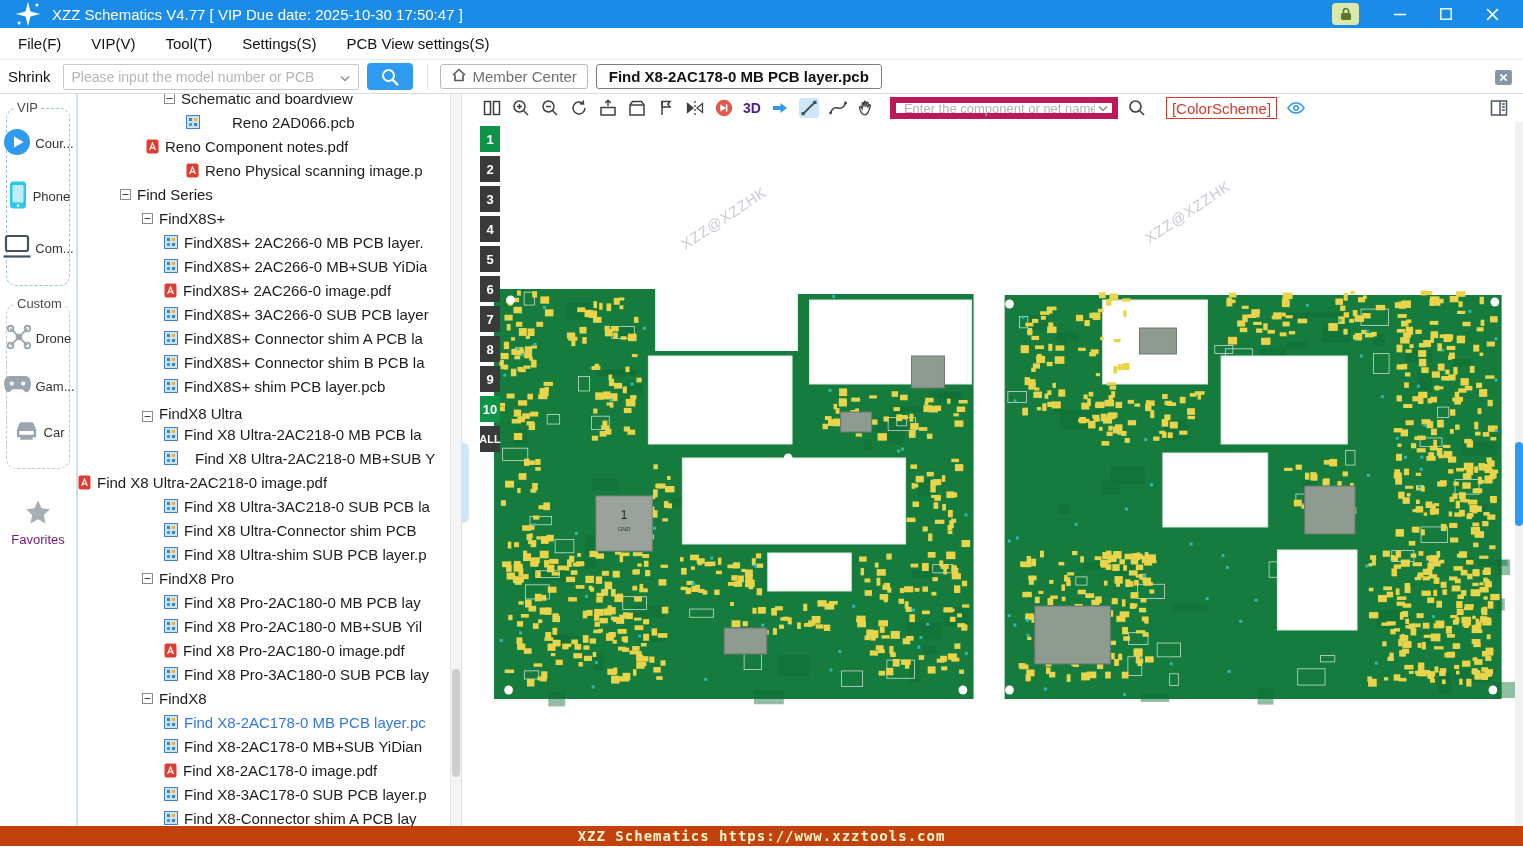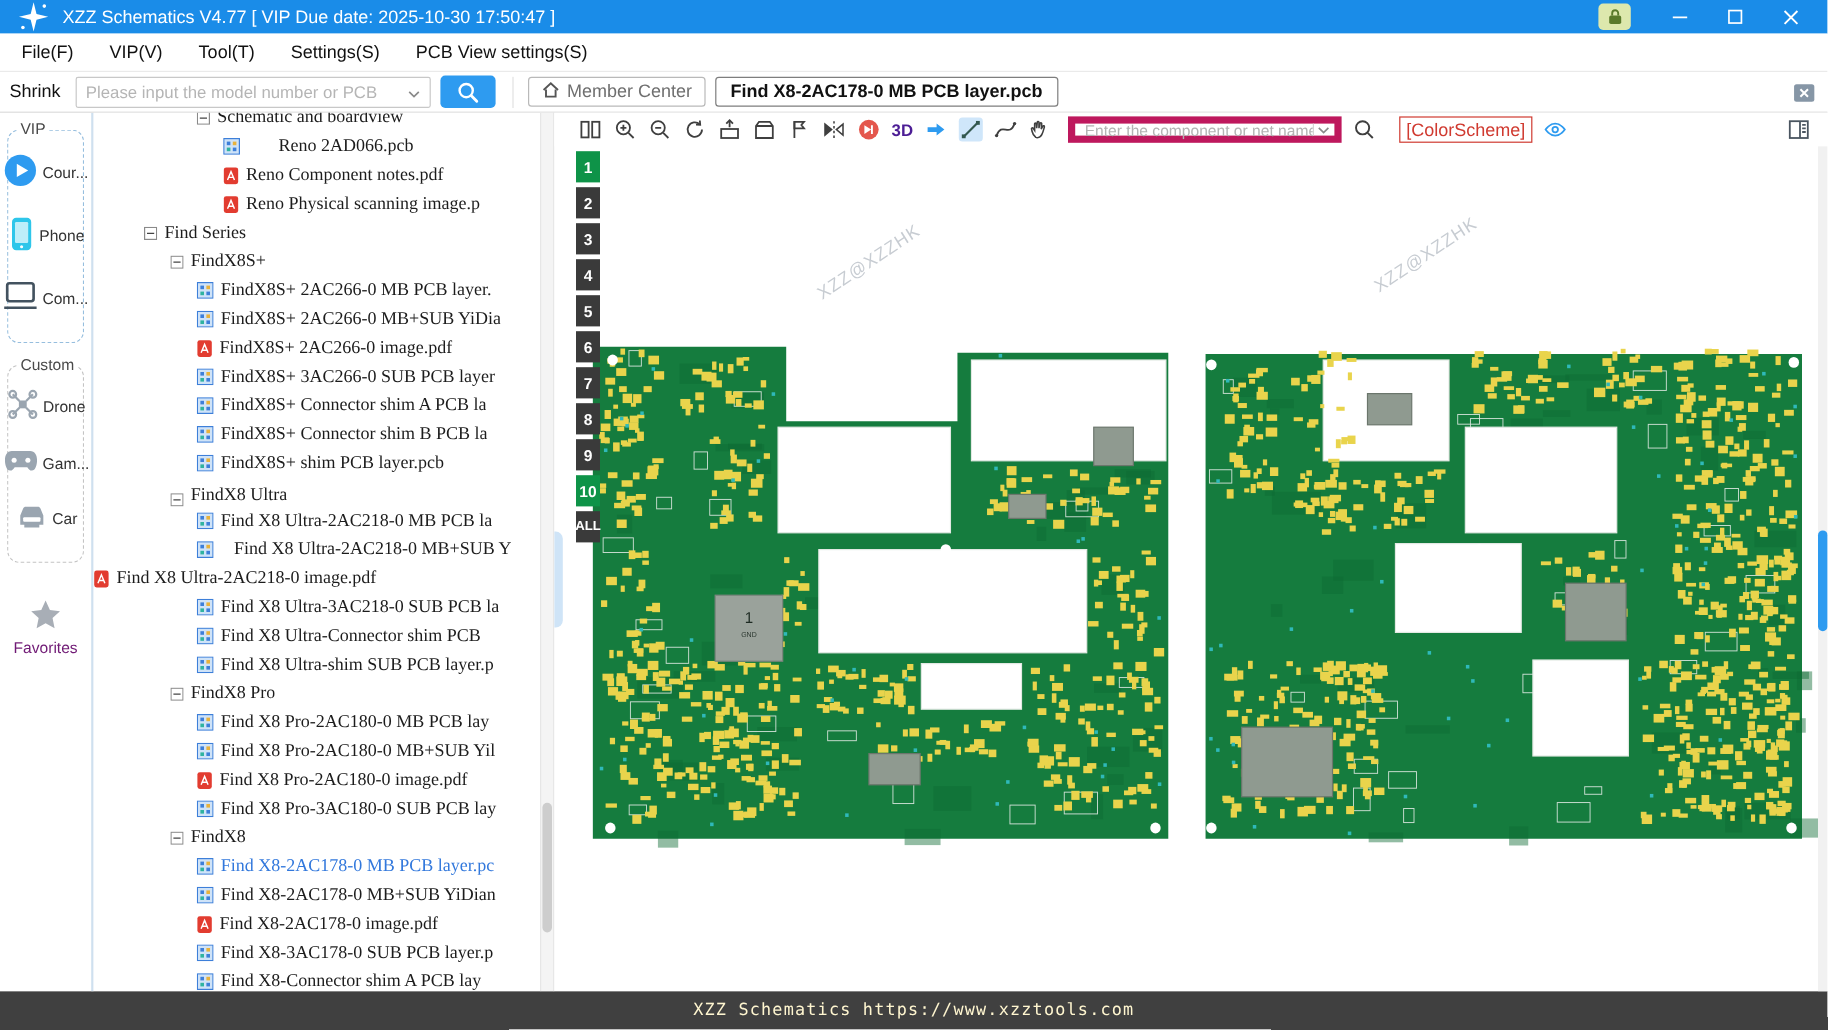--- a/index.html
+++ b/index.html
@@ -34,21 +34,21 @@
 
   
   .sidebar { width:78px; border-right:2px solid #cfe0ef; padding:8px 4px 0; background:#fff; }
   .side-group { border:1px dashed #96bede; border-radius:10px; position:relative; padding:18px 0 2px; margin:6px 2px 18px; display:flex; flex-direction:column; align-items:center; }
   .side-group.custom { border-color:#c4c4c4; }
   .group-label { position:absolute; top:-9px; left:7px; background:#fff; padding:0 3px; font-size:13px; color:#4a4a4a; }
   .side-item { display:flex; flex-direction:row; align-items:center; gap:3px; margin-bottom:20px; cursor:pointer; font-size:13px; color:#333; }
   .favorites { display:flex; flex-direction:column; align-items:center; gap:3px; margin-top:30px; font-size:13px; color:#701a75; cursor:pointer; }
 
   
-  .tree-panel { width:384px; position:relative; overflow:hidden; background:#fff; border-right:1px solid #e0e0e0;font-family:Liberation Serif, serif; }
+  .tree-panel { width:384px; position:relative; overflow:hidden; background:#fff; border-right:1px solid #e0e0e0; }
   .tree-list { position:absolute; top:-8px; left:0; right:11px; }
   .tree-row { height:24px; display:flex; align-items:center; gap:6px; font-size:15px; color:#1c1c1c; white-space:nowrap; cursor:pointer; }
   .tree-row .lbl { overflow:hidden; }
   .tree-row.selected .lbl { color:#3278dc; }
   .tree-row .ic { flex:0 0 auto; display:flex; align-items:center; }
   .tree-scrollbar { position:absolute; right:0; top:0; width:11px; height:100%; background:#f4f4f4; border-left:1px solid #e6e6e6; }
   .tree-scrollbar .thumb { position:absolute; left:1px; width:8px; top:575px; height:108px; background:#cdcdcd; border-radius:4px; cursor:pointer; }
 
   
   .viewer { flex:1; position:relative; background:#fff; min-width:0; }
@@ -65,21 +65,21 @@
   .layer-btn { width:20px; height:26px; display:flex; align-items:center; justify-content:center; color:#fff; font-size:13px; font-weight:700; background:#3a3a3a; cursor:pointer; }
   .layer-btn.active { background:#0e9348; }
   .layer-btn.all { font-size:11px; }
   .canvas { position:absolute; left:0; top:28px; right:0; bottom:0; }
   .canvas svg { display:block; width:100%; height:100%; }
   .collapse-handle { position:absolute; left:0; top:349px; width:7px; height:80px; background:#cfe4f7; border-radius:0 6px 6px 0; cursor:pointer; z-index:6; }
   .v-scrollbar { position:absolute; right:0; top:28px; bottom:0; width:8px; background:#f1f1f1; z-index:6; }
   .v-scrollbar .thumb { position:absolute; left:0; width:8px; top:320px; height:84px; background:#2e9bf0; border-radius:4px; cursor:pointer; }
 
   
-  .statusbar { height:32px; background:#404040; display:flex; align-items:center; justify-content:center; }
+  .statusbar { height:20px; background:#c2410c; display:flex; align-items:center; justify-content:center;font-weight:bold; }
   .statusbar span { font-family:"DejaVu Sans Mono", monospace; font-size:14px; color:#fff6d0; letter-spacing:1px; }
 </style>
 </head>
 <body>
 
 <div class="app">
 
   <div class="titlebar">
     <span class="logo">
       <svg width="30" height="30" viewBox="0 0 32 32">
@@ -242,21 +242,21 @@
               <svg width="14" height="14" viewBox="0 0 14 14">
                 <rect x="0.5" y="0.5" width="13" height="13" fill="#cfe3f8" stroke="#3d7fd9"></rect>
                 <rect x="3" y="3" width="3" height="3" fill="#3d7fd9"></rect>
                 <rect x="8" y="3" width="3" height="3" fill="#e8b23c"></rect>
                 <rect x="3" y="8" width="3" height="3" fill="#2fb3a0"></rect>
                 <rect x="8" y="8" width="3" height="3" fill="#3d7fd9"></rect>
               </svg>
             </span>
             <span class="lbl">Reno 2AD066.pcb</span>
           </div>
-          <div class="tree-row" style="padding-left: 108px;">
+          <div class="tree-row" style="padding-left: 68px;">
             <span class="ic">
               <svg width="13" height="15" viewBox="0 0 13 15">
                 <rect x="0.5" y="0.5" width="12" height="14" rx="2" fill="#e23c30"></rect>
                 <path d="M3.6 11l2.9-7 2.9 7M4.7 8.8h3.7" stroke="#fff" stroke-width="1.2" fill="none"></path>
               </svg>
             </span>
             <span class="lbl">Reno Component notes.pdf</span>
           </div>
           <div class="tree-row" style="padding-left: 108px;">
             <span class="ic">

